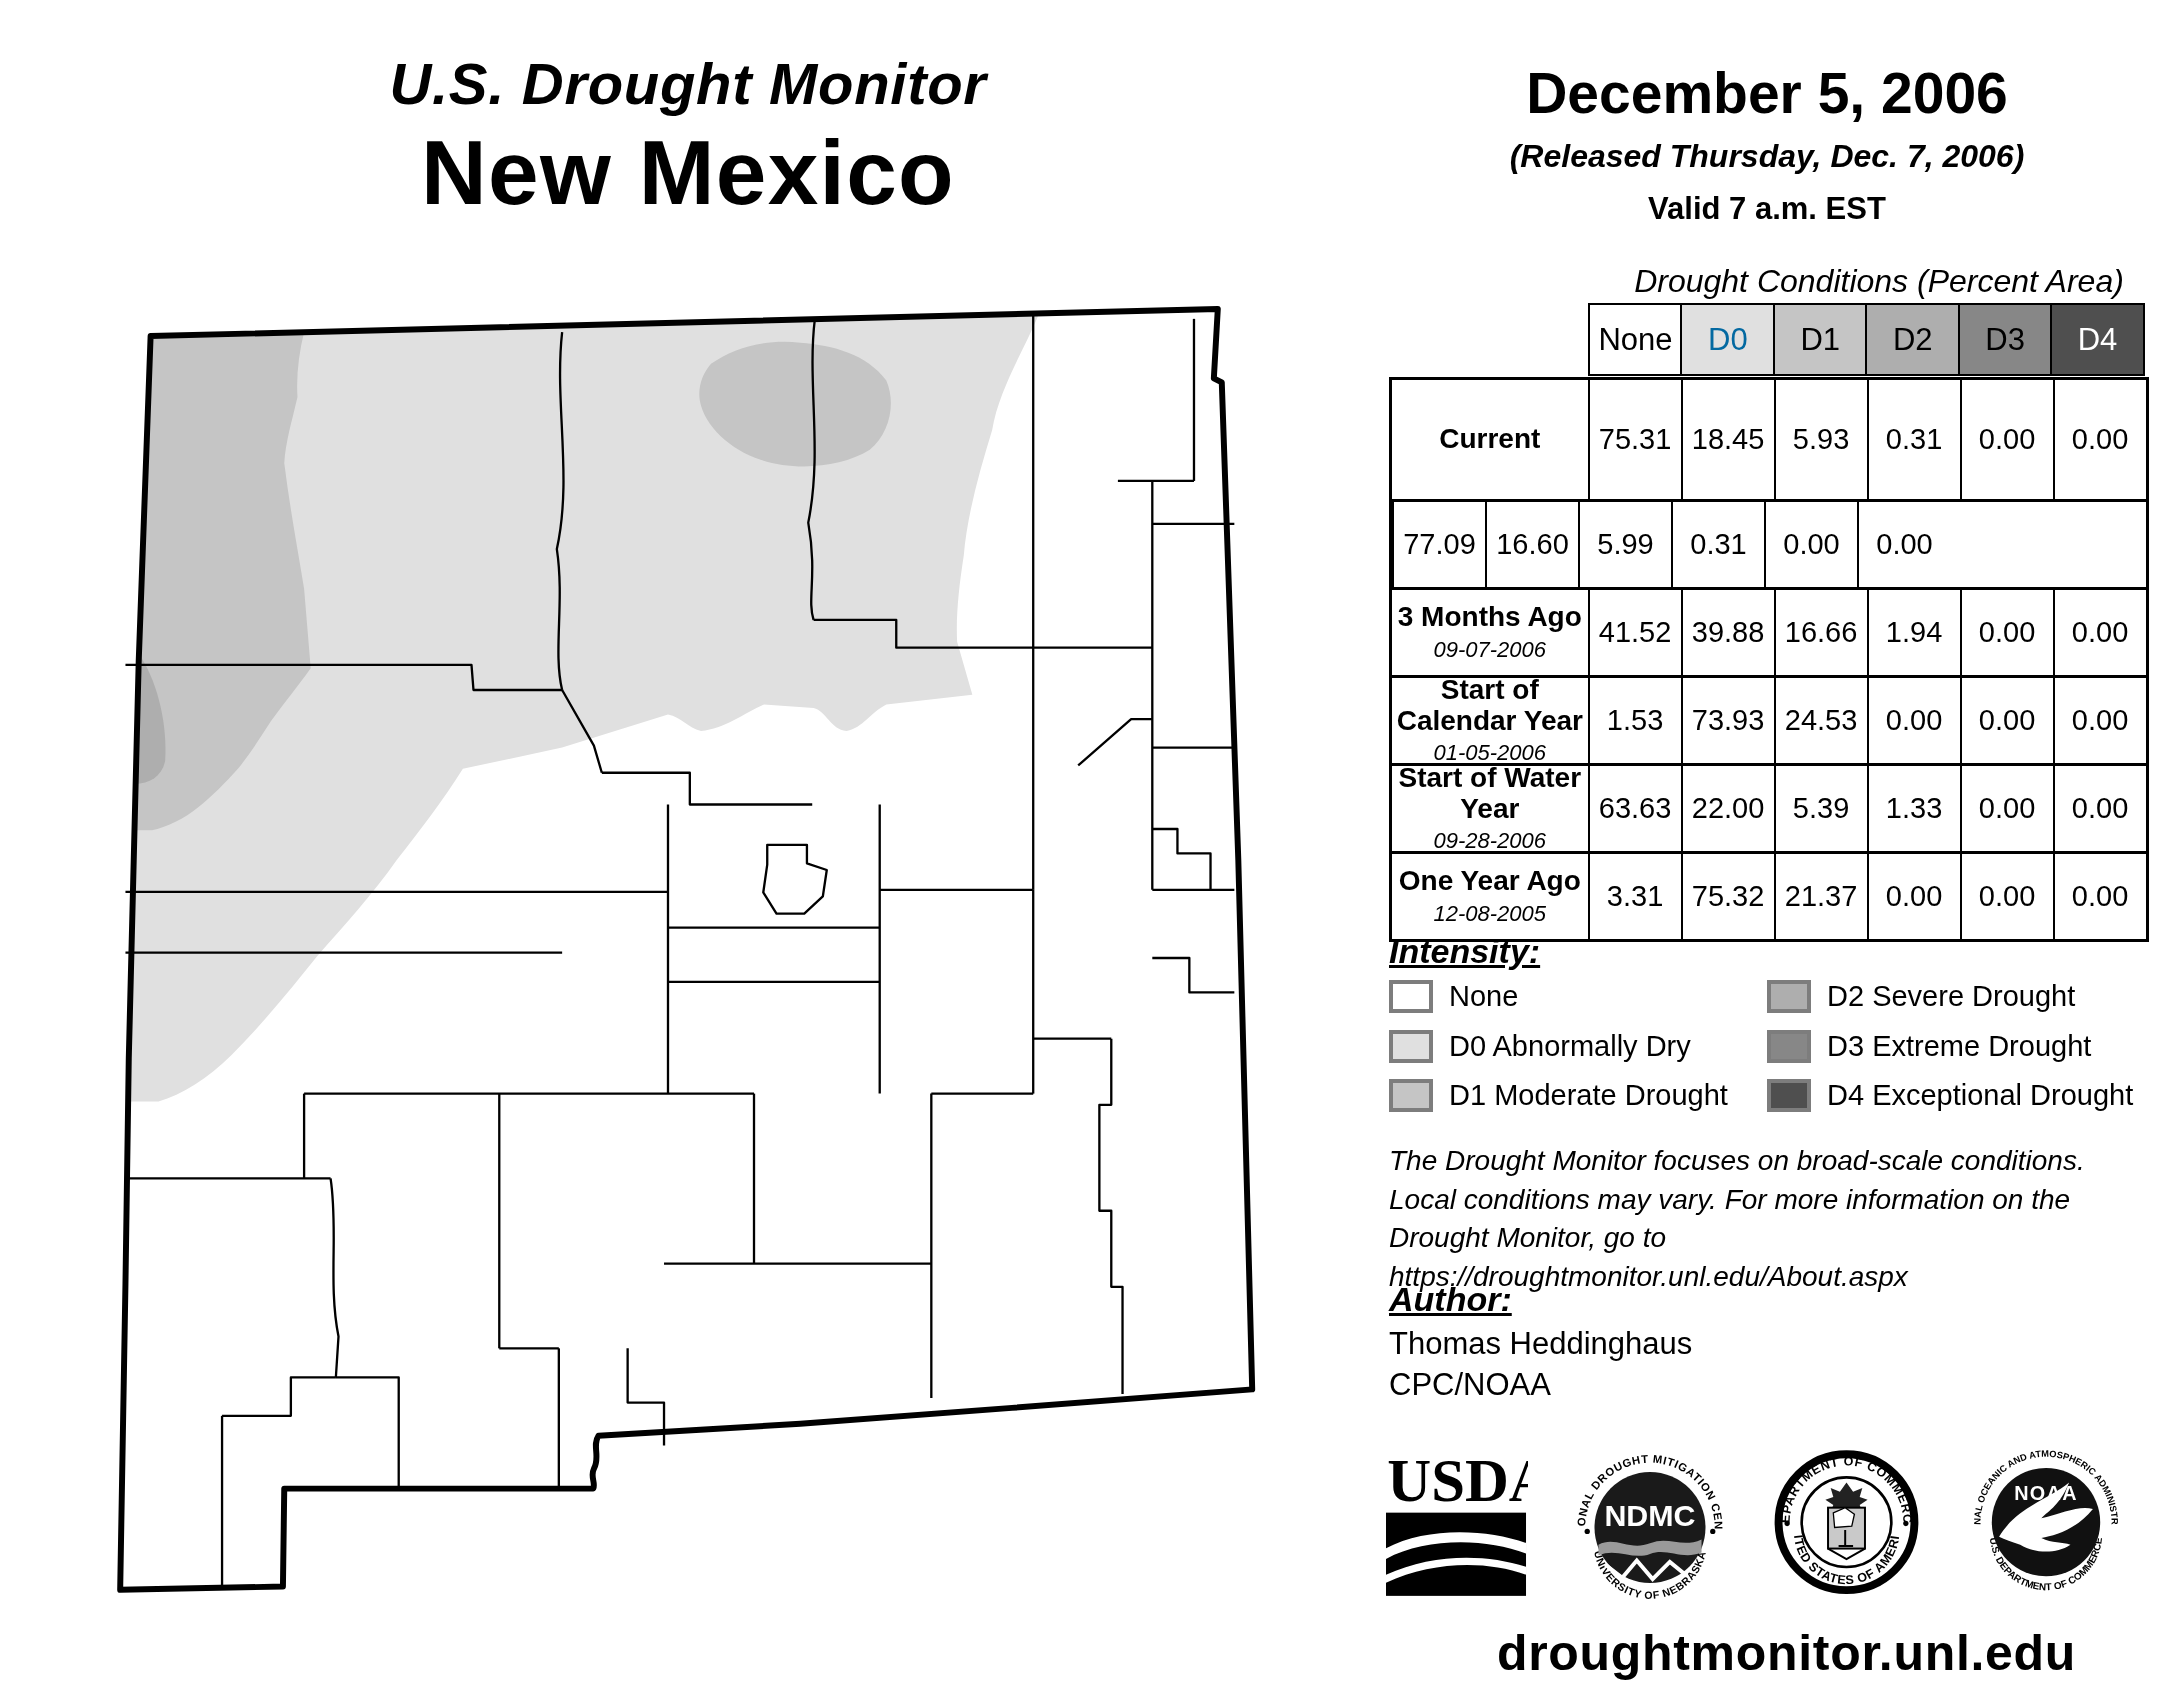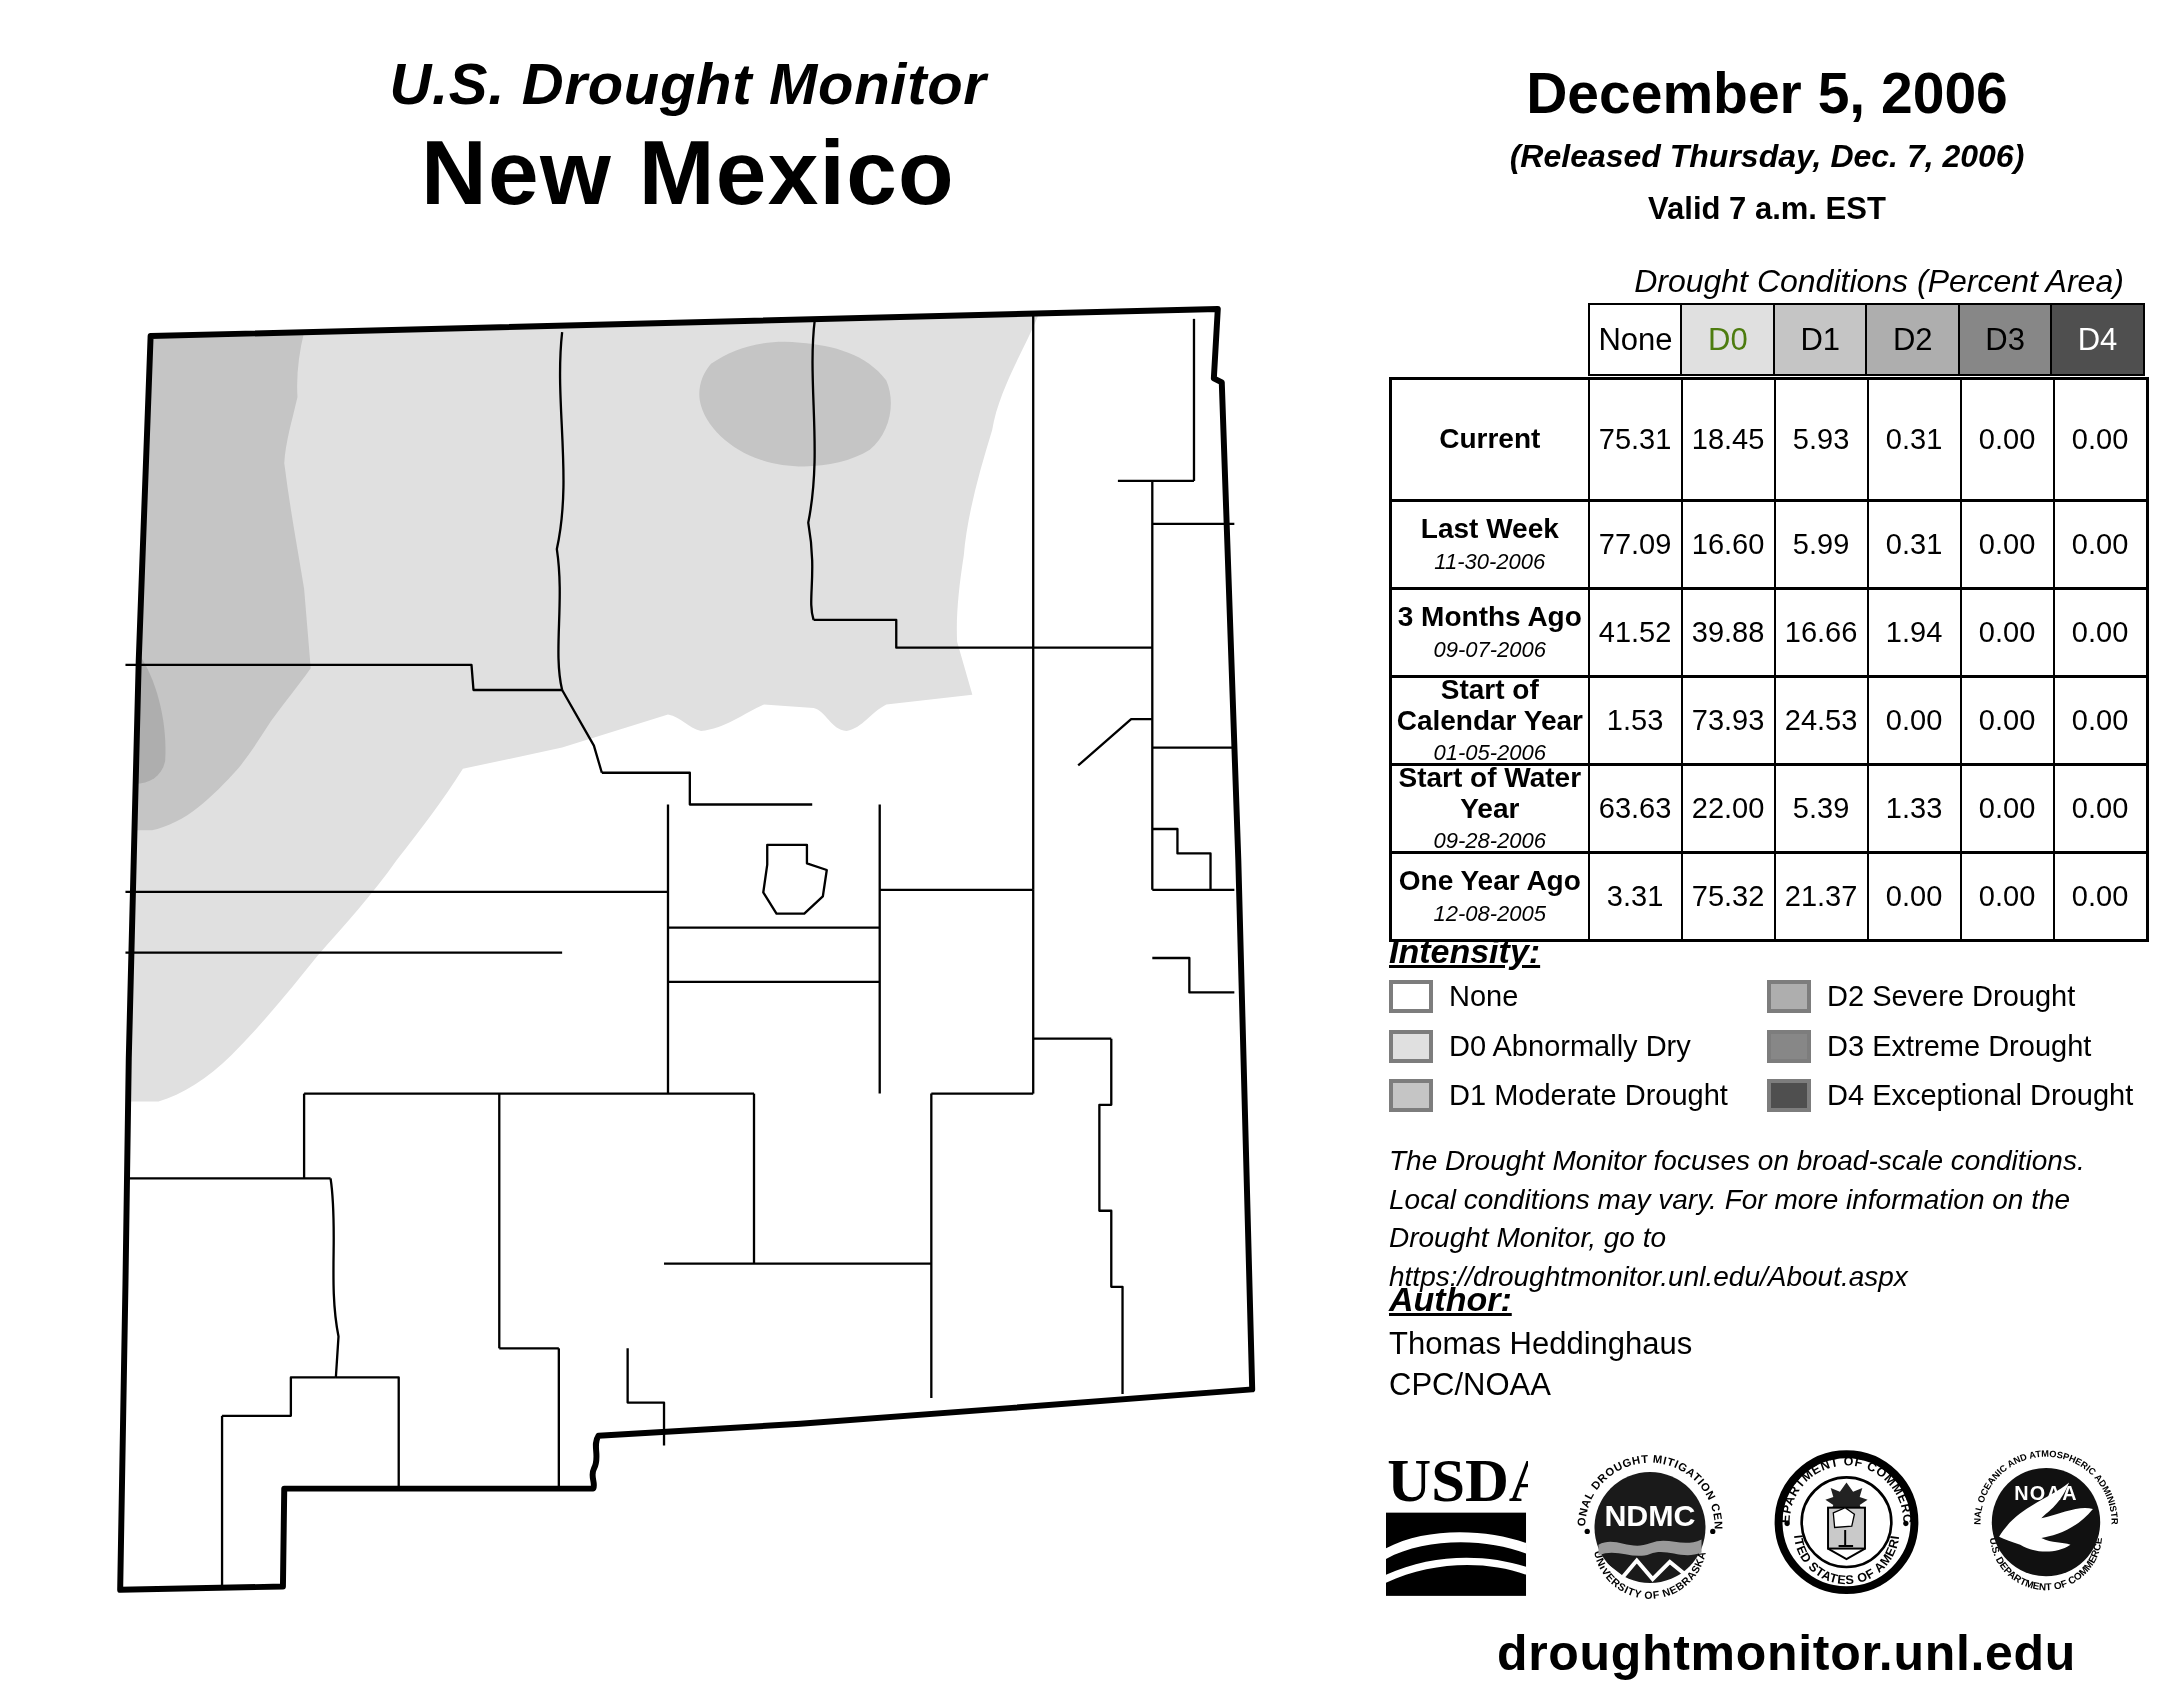--- a/index.html
+++ b/index.html
@@ -66,43 +66,39 @@
 <div class="header-block">
   <div class="hdr-date">December 5, 2006</div>
   <div class="hdr-released">(Released Thursday, Dec. 7, 2006)</div>
   <div class="hdr-valid">Valid 7 a.m. EST</div>
 </div>
 
 <div class="table-title">Drought Conditions (Percent Area)</div>
 <div class="dm-table">
   <div class="hdr-row" id="hdr-row">
       <div class="hdr-cell" style="background: rgb(255, 255, 255); color: rgb(0, 0, 0);">None</div>
-      <div class="hdr-cell" style="background: rgb(224, 224, 224); color: #4d7c0f;">D0</div>
+      <div class="hdr-cell" style="background: rgb(224, 224, 224); color: #0369a1;">D0</div>
       <div class="hdr-cell" style="background: rgb(197, 197, 197); color: rgb(0, 0, 0);">D1</div>
       <div class="hdr-cell" style="background: rgb(174, 174, 174); color: rgb(0, 0, 0);">D2</div>
       <div class="hdr-cell" style="background: rgb(135, 135, 135); color: #000000;">D3</div>
       <div class="hdr-cell" style="background: rgb(79, 79, 79); color: rgb(255, 255, 255);">D4</div>
     </div>
   <div class="body-grid" id="body-grid">
       <div class="t-row" style="height: 119px;">
         <div class="label-cell">
           <div class="label-main">Current</div>
         </div>
         <div class="val-cell">75.31</div>
         <div class="val-cell">18.45</div>
         <div class="val-cell">5.93</div>
         <div class="val-cell">0.31</div>
         <div class="val-cell">0.00</div>
         <div class="val-cell">0.00</div>
       </div>
       <div class="t-row" style="height: 85px;">
-        <div class="label-cell">
-          <div class="label-main">Last Week</div>
-          <div class="label-sub">11-30-2006</div>
-        </div>
         <div class="val-cell">77.09</div>
         <div class="val-cell">16.60</div>
         <div class="val-cell">5.99</div>
         <div class="val-cell">0.31</div>
         <div class="val-cell">0.00</div>
         <div class="val-cell">0.00</div>
       </div>
       <div class="t-row" style="height: 85px;">
         <div class="label-cell">
           <div class="label-main">3 Months Ago</div>

